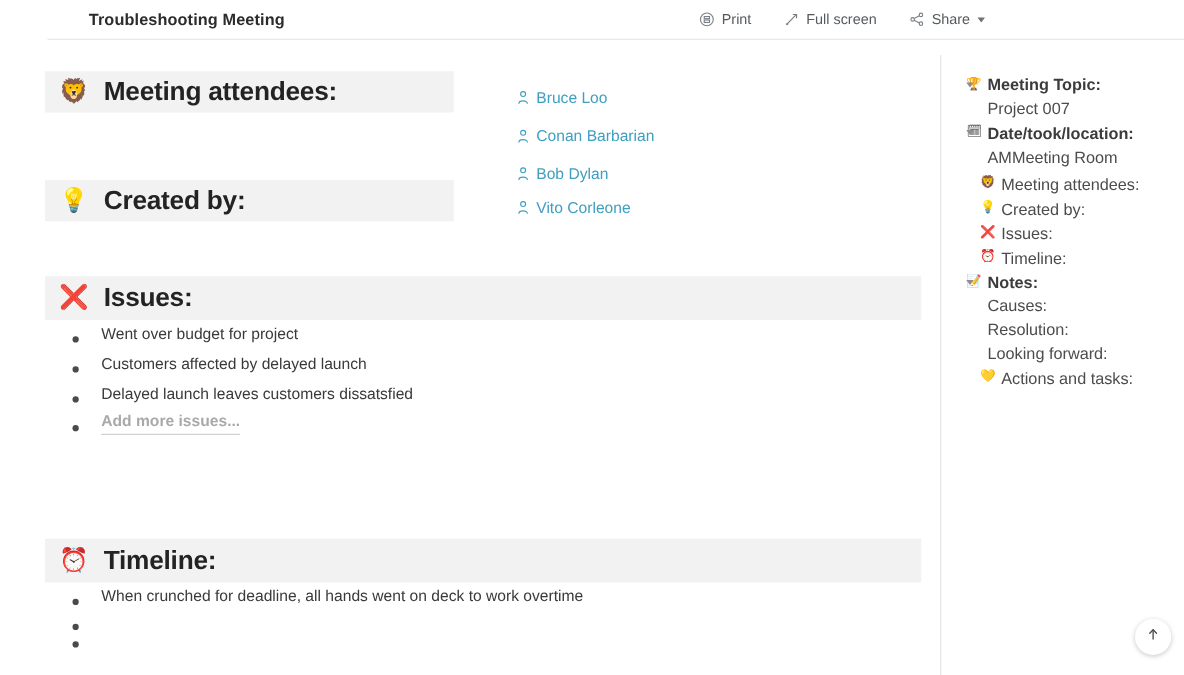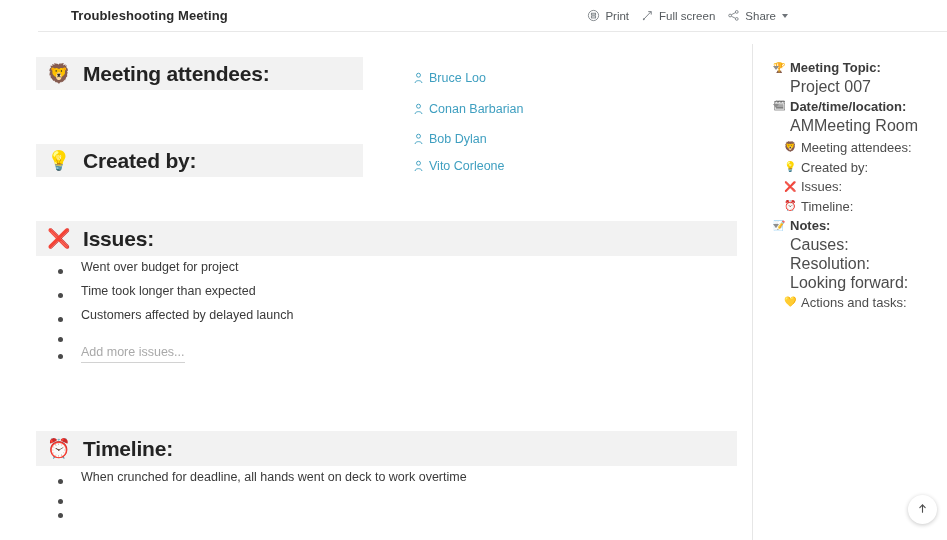--- a/index.html
+++ b/index.html
@@ -31,21 +31,21 @@
     font-weight: bold;
     color: #2b2b2b;
     letter-spacing: 0.1px;
     white-space: nowrap;
   }
   #topbar-actions {
     margin-left: auto;
     margin-right: 197px;
     display: flex;
     align-items: flex-start;
-    gap: 12px;
+    gap: 26px;
   }
   .tb-action {
     display: flex;
     align-items: center;
     gap: 5px;
     font-size: 11.5px;
     color: #555a5e;
     cursor: pointer;
     white-space: nowrap;
   }
@@ -137,20 +137,21 @@
     flex: none;
     margin-top: 9.5px;
     margin-right: 18px;
     margin-left: 22px;
   }
   .bullet .txt { font-size: 12.5px; color: #3a3a3a; }
   .bullet.placeholder .txt {
     color: #a9a9a9;
     border-bottom: 1px solid #d2d2d2;
     line-height: 20px;
+    font-weight: bold;
   }
   .bullet.placeholder .dot { background: #4a4a4a; }
 
   
   #outline {
     position: absolute;
     top: 44px;
     left: 752px;
     width: 195px;
     height: 496px;
@@ -190,21 +191,21 @@
     color: #3b3b3b;
     white-space: nowrap;
   }
   .ol-row.lv1 { padding-left: 31px; }
   .ol-row.lv2 .olabel, .ol-row.lv1 .olabel {
     font-weight: normal;
     color: #4c4c4c;
   }
   .ol-val {
     padding-left: 37px;
-    font-size: 16px;
+    font-size: 13px;
     color: #4c4c4c;
     line-height: 16.5px;
     min-height: 19px;
     display: flex;
     align-items: center;
   }
   .ol-val.multi { display: block; padding-top: 2px; padding-bottom: 3px; }
 
   
   #scroll-top {
@@ -314,28 +315,25 @@
         <span class="sec-emoji">❌</span>
         <span class="sec-title">Issues:</span>
       </div>
       <div class="bullets" style="left: 36px; top: 211px;">
         <div class="bullet">
           <span class="dot"></span>
           <span class="txt">Went over budget for project</span>
         </div>
         <div class="bullet">
           <span class="dot"></span>
-          <span class="txt">Time took longer than expected</span>
-        </div>
-        <div class="bullet">
-          <span class="dot"></span>
           <span class="txt">Customers affected by delayed launch</span>
         </div>
         <div class="bullet">
           <span class="dot"></span>
+          <span class="txt">Delayed launch leaves customers dissatsfied</span>
         </div>
         <div class="bullet placeholder">
           <span class="dot"></span>
           <span class="txt">Add more issues...</span>
         </div>
       </div>
       <div class="sec-head" style="left: 36px; top: 387px; width: 701px; height: 35px;">
         <span class="sec-emoji">⏰</span>
         <span class="sec-title">Timeline:</span>
       </div>
@@ -357,21 +355,21 @@
 <div id="outline">
     <div class="ol-row">
       <span class="tw"></span>
       <span class="oem">🏆</span>
       <span class="olabel">Meeting Topic:</span>
     </div>
     <div class="ol-val">Project 007</div>
     <div class="ol-row">
       <span class="tw"></span>
       <span class="oem">🗓</span>
-      <span class="olabel">Date/time/location:</span>
+      <span class="olabel">Date/took/location:</span>
     </div>
     <div class="ol-val multi">
       <div>AMMeeting Room</div>
     </div>
     <div class="ol-row lv1">
       <span class="oem">🦁</span>
       <span class="olabel">Meeting attendees:</span>
     </div>
     <div class="ol-row lv1">
       <span class="oem">💡</span>

